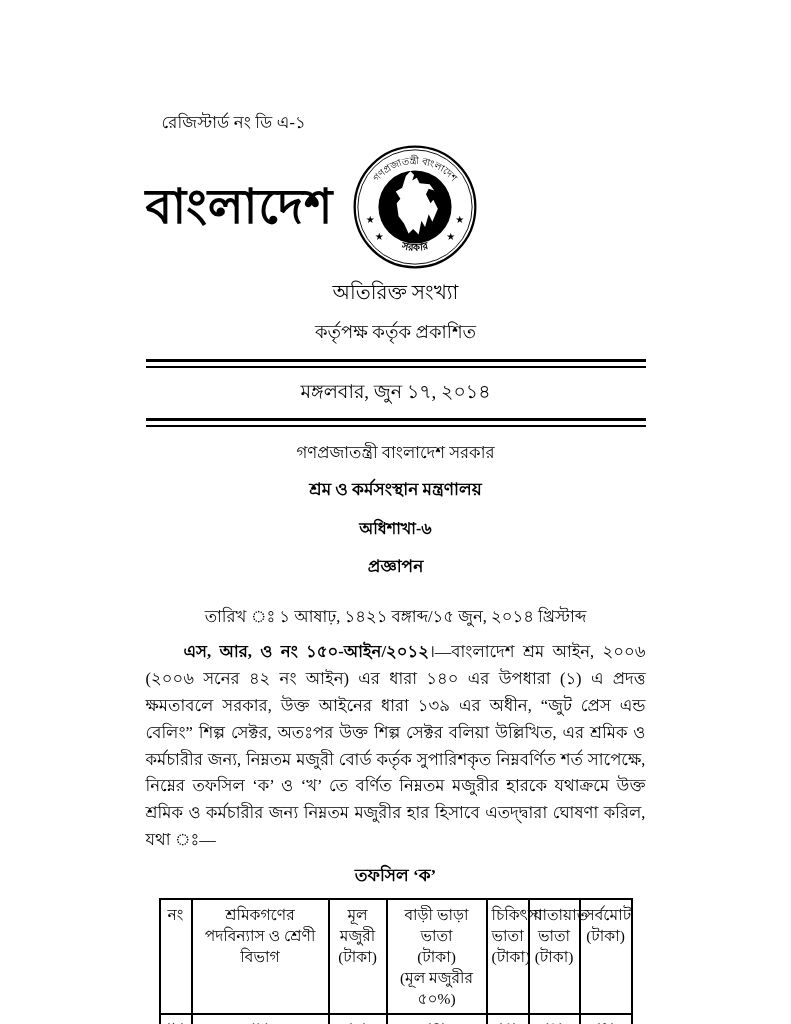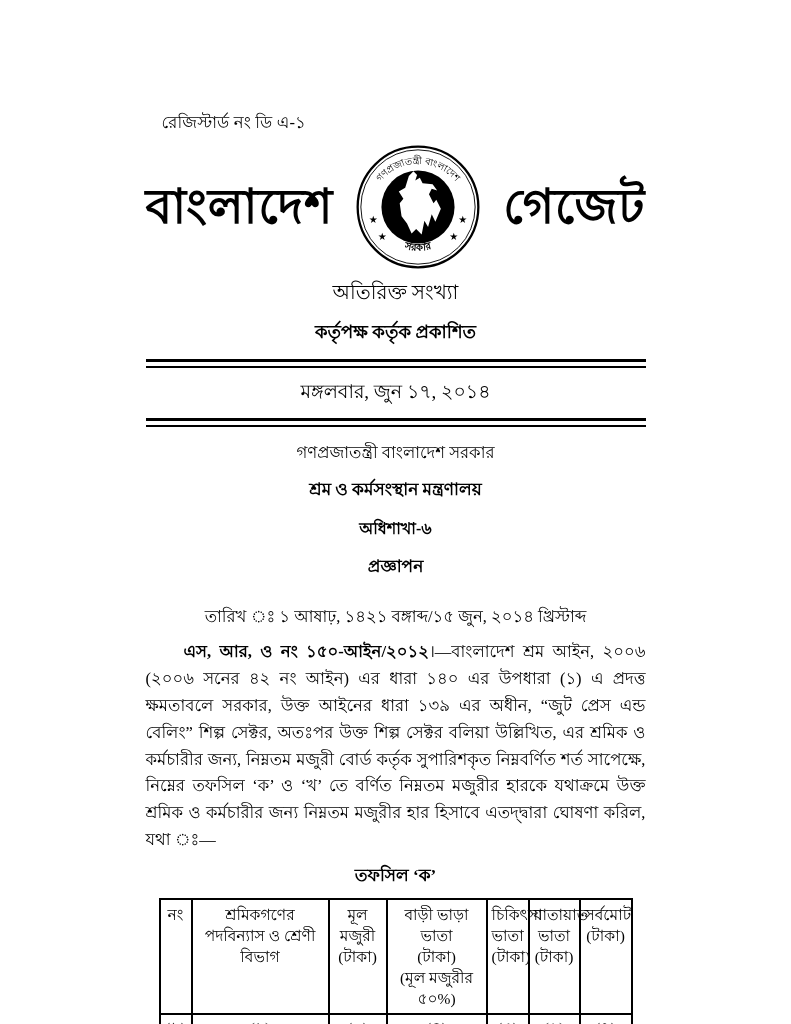--- a/index.html
+++ b/index.html
@@ -7,32 +7,32 @@
     width:791px;height:1024px;position:relative;
     font-family:"Liberation Serif","DejaVu Serif",serif;
     color:#000;-webkit-font-smoothing:antialiased;
   }
   .content{width:500px;margin:0 auto;position:relative;padding-top:10px;}
   .reg-no{
     margin-top:100px;margin-left:16px;font-size:16.5px;letter-spacing:.2px;
   }
   
   .masthead{
-    display:flex;align-items:center;justify-content:space-between;
+    display:flex;align-items:center;justify-content:flex-start;
     gap:18px;margin-top:6px;
   }
   .gz-title{
     font-size:48px;font-weight:700;line-height:1;white-space:nowrap;
     letter-spacing:1px;
   }
   .emblem{width:128px;height:128px;flex:0 0 auto;}
   
   .c{text-align:center;}
   .issue-type{font-size:20px;margin-top:6px;}
-  .published-by{font-size:18px;font-weight:700;margin-top:8px;}
+  .published-by{font-size:18px;font-weight:400;margin-top:8px;}
   .rule-double{
     border-top:3px solid #000;border-bottom:2px solid #000;
     height:4px;margin-top:10px;
   }
   .date-banner{font-size:19px;font-weight:400;margin-top:9px;}
   .rule-double2{
     border-top:3px solid #000;border-bottom:2px solid #000;
     height:4px;margin-top:9px;
   }
   .gov{font-size:16.5px;margin-top:13px;}
@@ -83,21 +83,20 @@
       </text>
       <text font-size="11" font-weight="bold" font-family="Liberation Serif, serif" fill="#000">
         <textPath href="#arcBottom" startOffset="50%" text-anchor="middle">সরকার</textPath>
       </text>
       <text x="21" y="88" font-size="11" text-anchor="middle">★</text>
       <text x="31" y="106" font-size="11" text-anchor="middle">★</text>
       <text x="119" y="88" font-size="11" text-anchor="middle">★</text>
       <text x="109" y="106" font-size="11" text-anchor="middle">★</text>
     </svg>
 
-    <div class="gz-title">গেজেট</div>
   </div>
 
   <div class="c issue-type">অতিরিক্ত সংখ্যা</div>
   <div class="c published-by">কর্তৃপক্ষ কর্তৃক প্রকাশিত</div>
 
   <div class="rule-double"></div>
   <div class="c date-banner">মঙ্গলবার, জুন ১৭, ২০১৪</div>
   <div class="rule-double2"></div>
 
   <div class="c gov">গণপ্রজাতন্ত্রী বাংলাদেশ সরকার</div>

